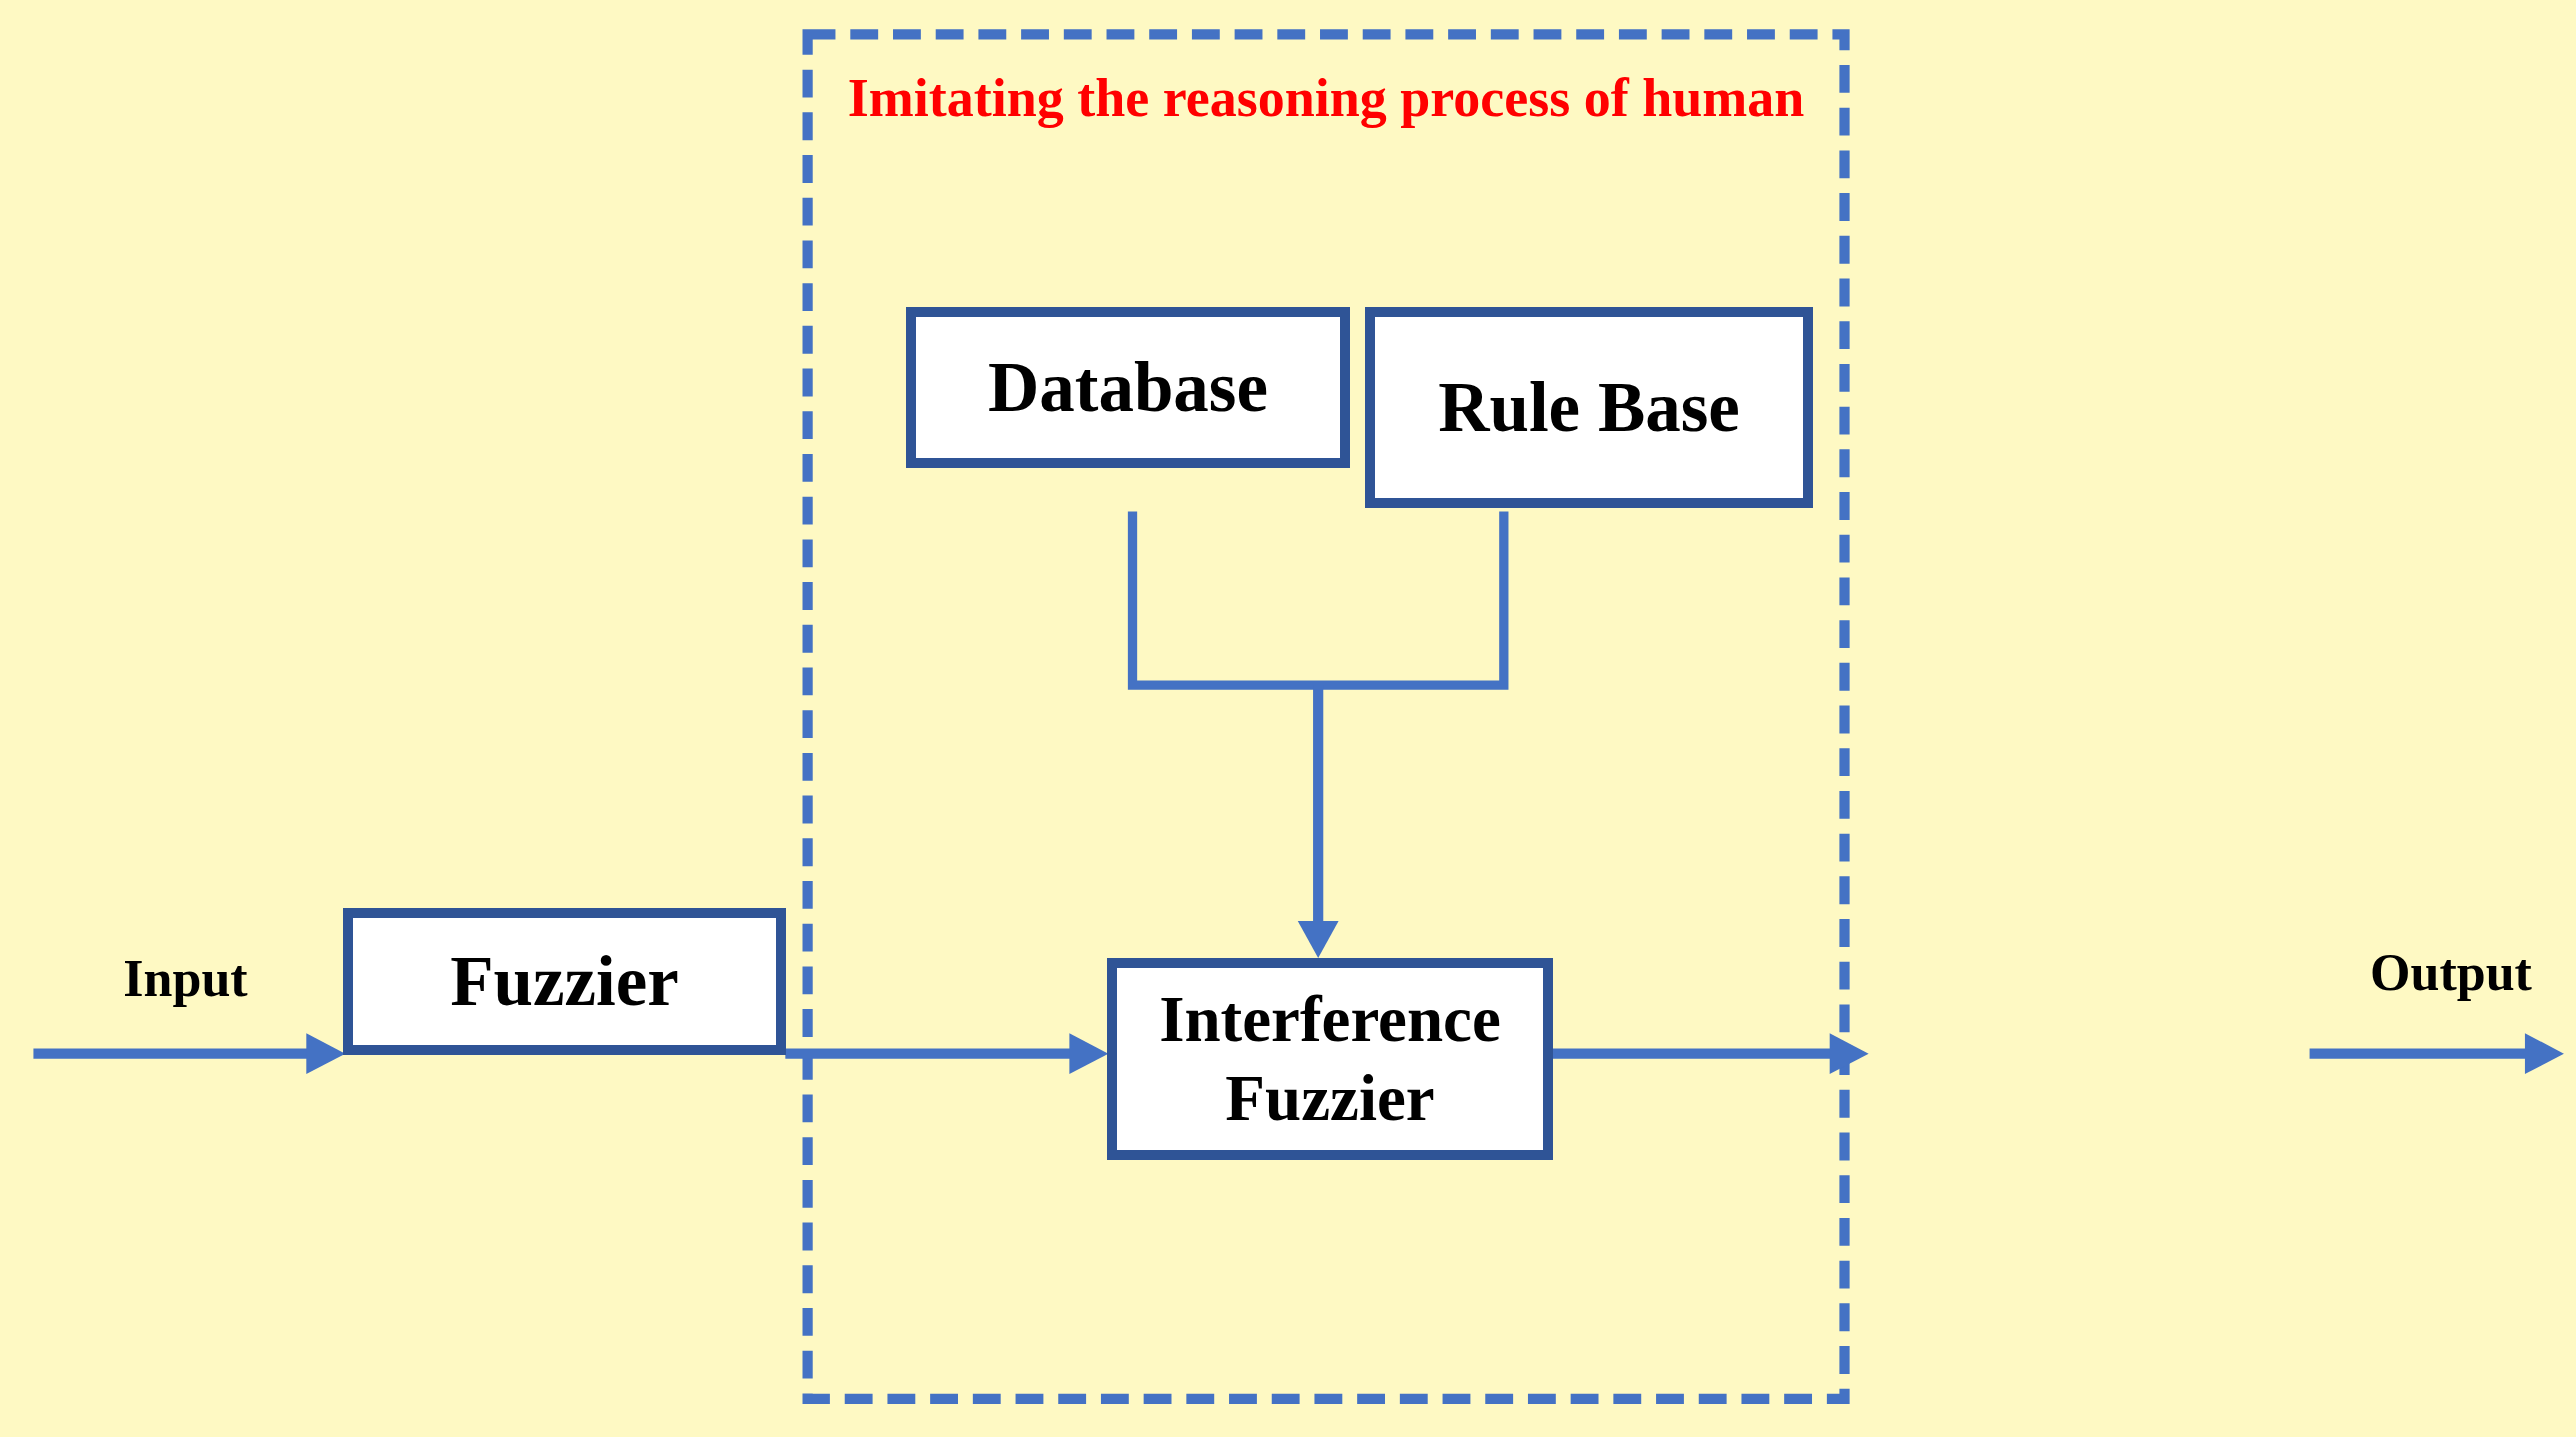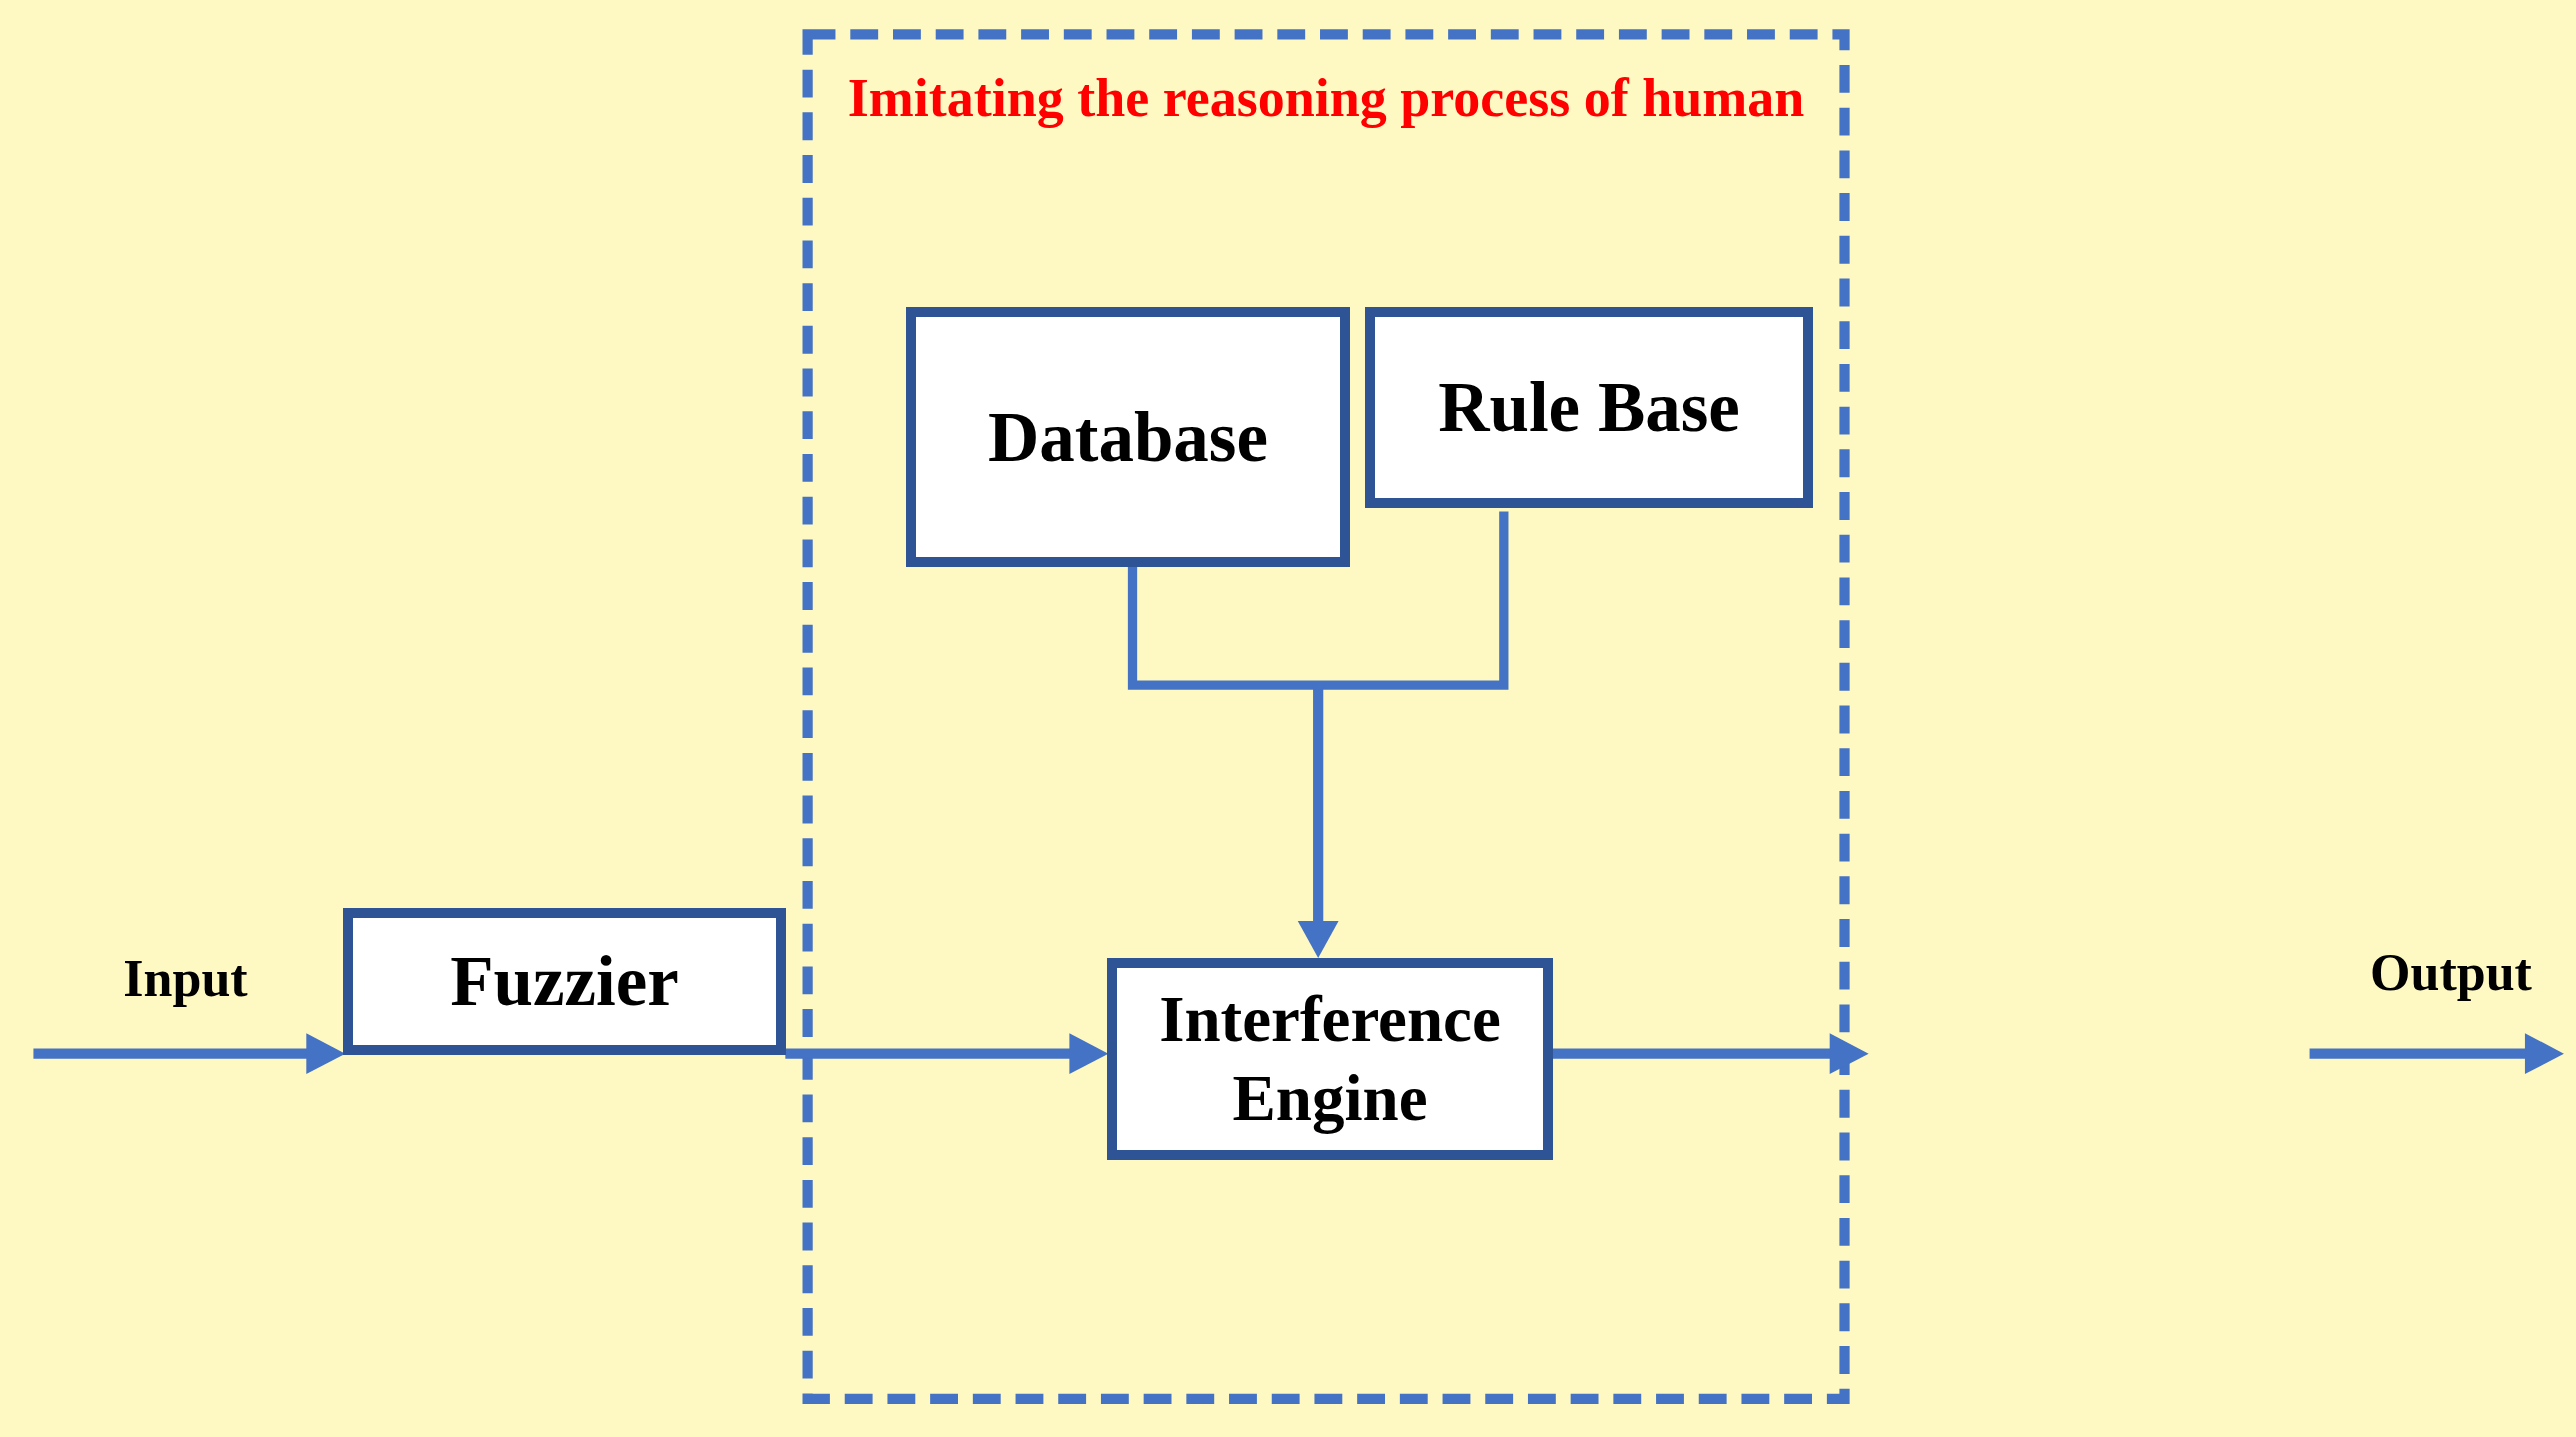--- a/index.html
+++ b/index.html
@@ -29,21 +29,21 @@
     display: flex;
     align-items: center;
     justify-content: center;
     text-align: center;
     font-weight: bold;
     color: #000000;
     font-size: 71px;
     line-height: 1.22;
   }
   .node-fuzzier   { left: 343px;  top: 908px; width: 443px; height: 147px; }
-  .node-database  { left: 906px;  top: 307px;  width: 444px; height: 260px; text-align: right; }
+  .node-database  { left: 906px;  top: 307px;  width: 444px; height: 161px; text-align: right; }
   .node-rulebase  { left: 1365px; top: 307px;  width: 448px; height: 201px; text-align: center; }
   .node-engine    { left: 1107px; top: 958px; width: 446px; height: 202px; font-size: 65px; padding: 0 37px; }
   .node-defuzzier { left: 1867px; top: 959px; width: 443px; height: 201px; }
 
   .flow-label {
     position: absolute;
     font-weight: bold;
     color: #000000;
     font-size: 52px;
     text-align: center;
@@ -92,21 +92,21 @@
   </svg>
 
   <div class="frame-title">Imitating the reasoning process of human</div>
 
   <div class="node node-database">Database</div>
 
   <div class="node node-rulebase">Rule Base</div>
 
   <div class="node node-fuzzier">Fuzzier</div>
 
-  <div class="node node-engine">Interference Engine</div>
+  <div class="node node-engine">Interference Fuzzier</div>
 
 
   <div class="flow-label label-input">Input</div>
 
   <div class="flow-label label-output">Output</div>
 
 </div>
 
 
 </body></html>

